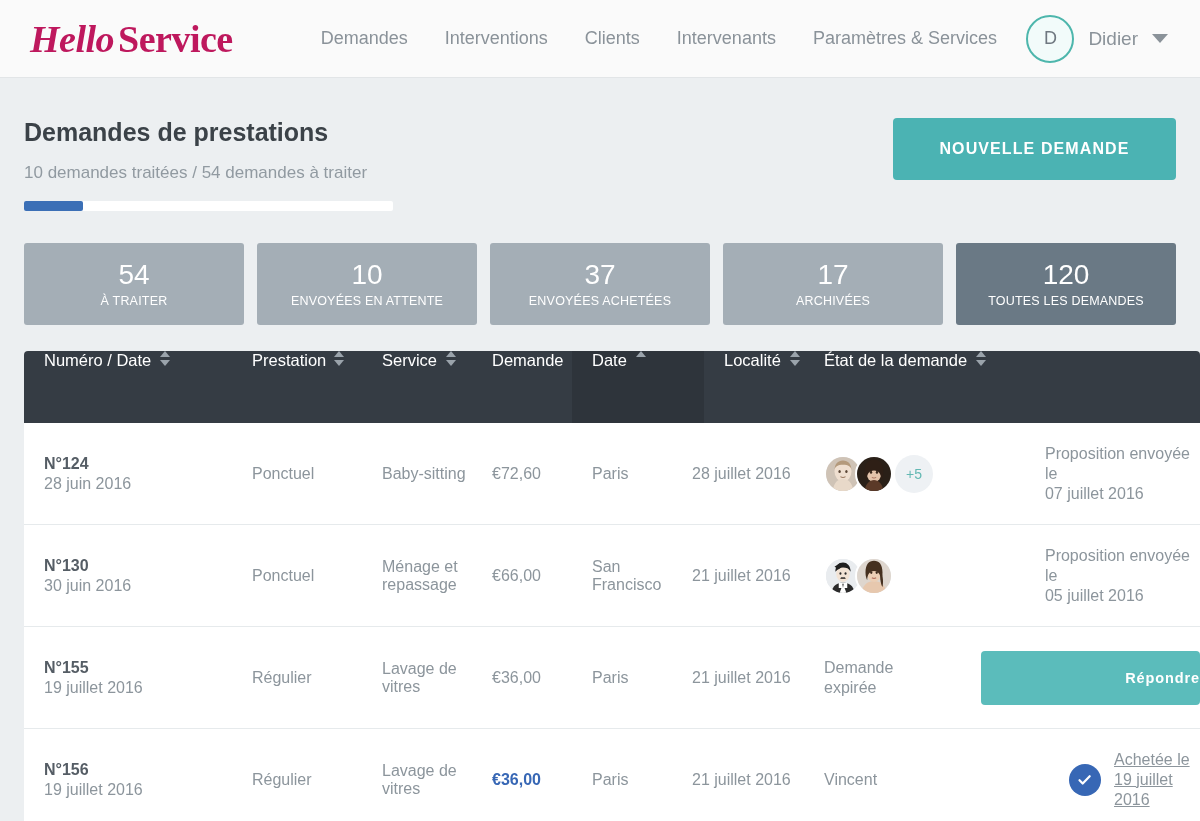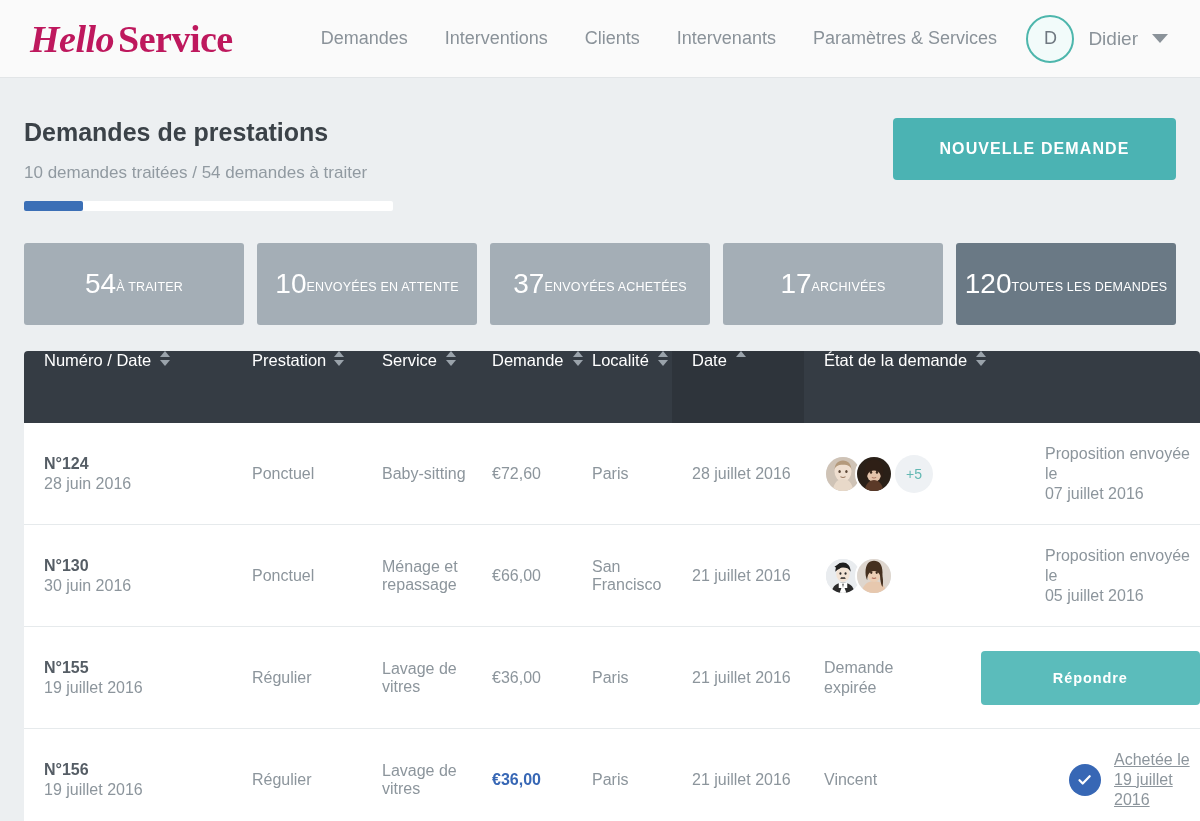--- a/index.html
+++ b/index.html
@@ -119,21 +119,21 @@
     gap: 13px;
     margin-top: 32px;
   }
   .stat {
     flex: 1;
     height: 82px;
     background: #a4aeb6;
     border-radius: 3px;
     color: #ffffff;
     display: flex;
-    flex-direction: row;
+    flex-direction: column;
     align-items: center;
     justify-content: center;
     cursor: pointer;
   }
   .stat.active { background: #6a7985; }
   .stat-num { font-size: 28px; line-height: 1.05; font-weight: 400; }
   .stat-lbl { font-size: 12.5px; margin-top: 5px; letter-spacing: .2px; white-space: nowrap; }
 
   
   .table {
@@ -234,20 +234,21 @@
     border: none;
     border-radius: 4px;
     width: 230px;
     height: 54px;
     font-size: 14.5px;
     font-weight: 700;
     letter-spacing: .9px;
     cursor: pointer;
     font-family: "Liberation Sans", sans-serif;
     margin-left: 20px;
+    text-align: right;
   }
   .check-badge {
     width: 32px; height: 32px; border-radius: 50%;
     background: #3767b5;
     display: flex; align-items: center; justify-content: center;
     flex: none;
   }
   .check-badge svg { width: 16px; height: 16px; }
   .state-with-icon { display: flex; align-items: center; gap: 13px; margin-left: 34px; text-decoration: underline; }
 </style>
@@ -338,31 +339,31 @@
             <i class="ar-dn"></i>
           </span>
       </div>
       <div class="th c-mont">
         <span>Demande</span>
         <span class="sort-ic">
             <i class="ar-up"></i>
             <i class="ar-dn"></i>
           </span>
       </div>
+      <div class="th c-date sorted">
+        <span>Date</span>
+        <span class="sort-ic">
+            <i class="ar-up"></i>
+          </span>
+      </div>
       <div class="th c-loca">
         <span>Localité</span>
         <span class="sort-ic">
             <i class="ar-up"></i>
             <i class="ar-dn"></i>
-          </span>
-      </div>
-      <div class="th c-date sorted">
-        <span>Date</span>
-        <span class="sort-ic">
-            <i class="ar-up"></i>
           </span>
       </div>
       <div class="th c-etat">
         <span>État de la demande</span>
         <span class="sort-ic">
             <i class="ar-up"></i>
             <i class="ar-dn"></i>
           </span>
       </div>
     </div>

